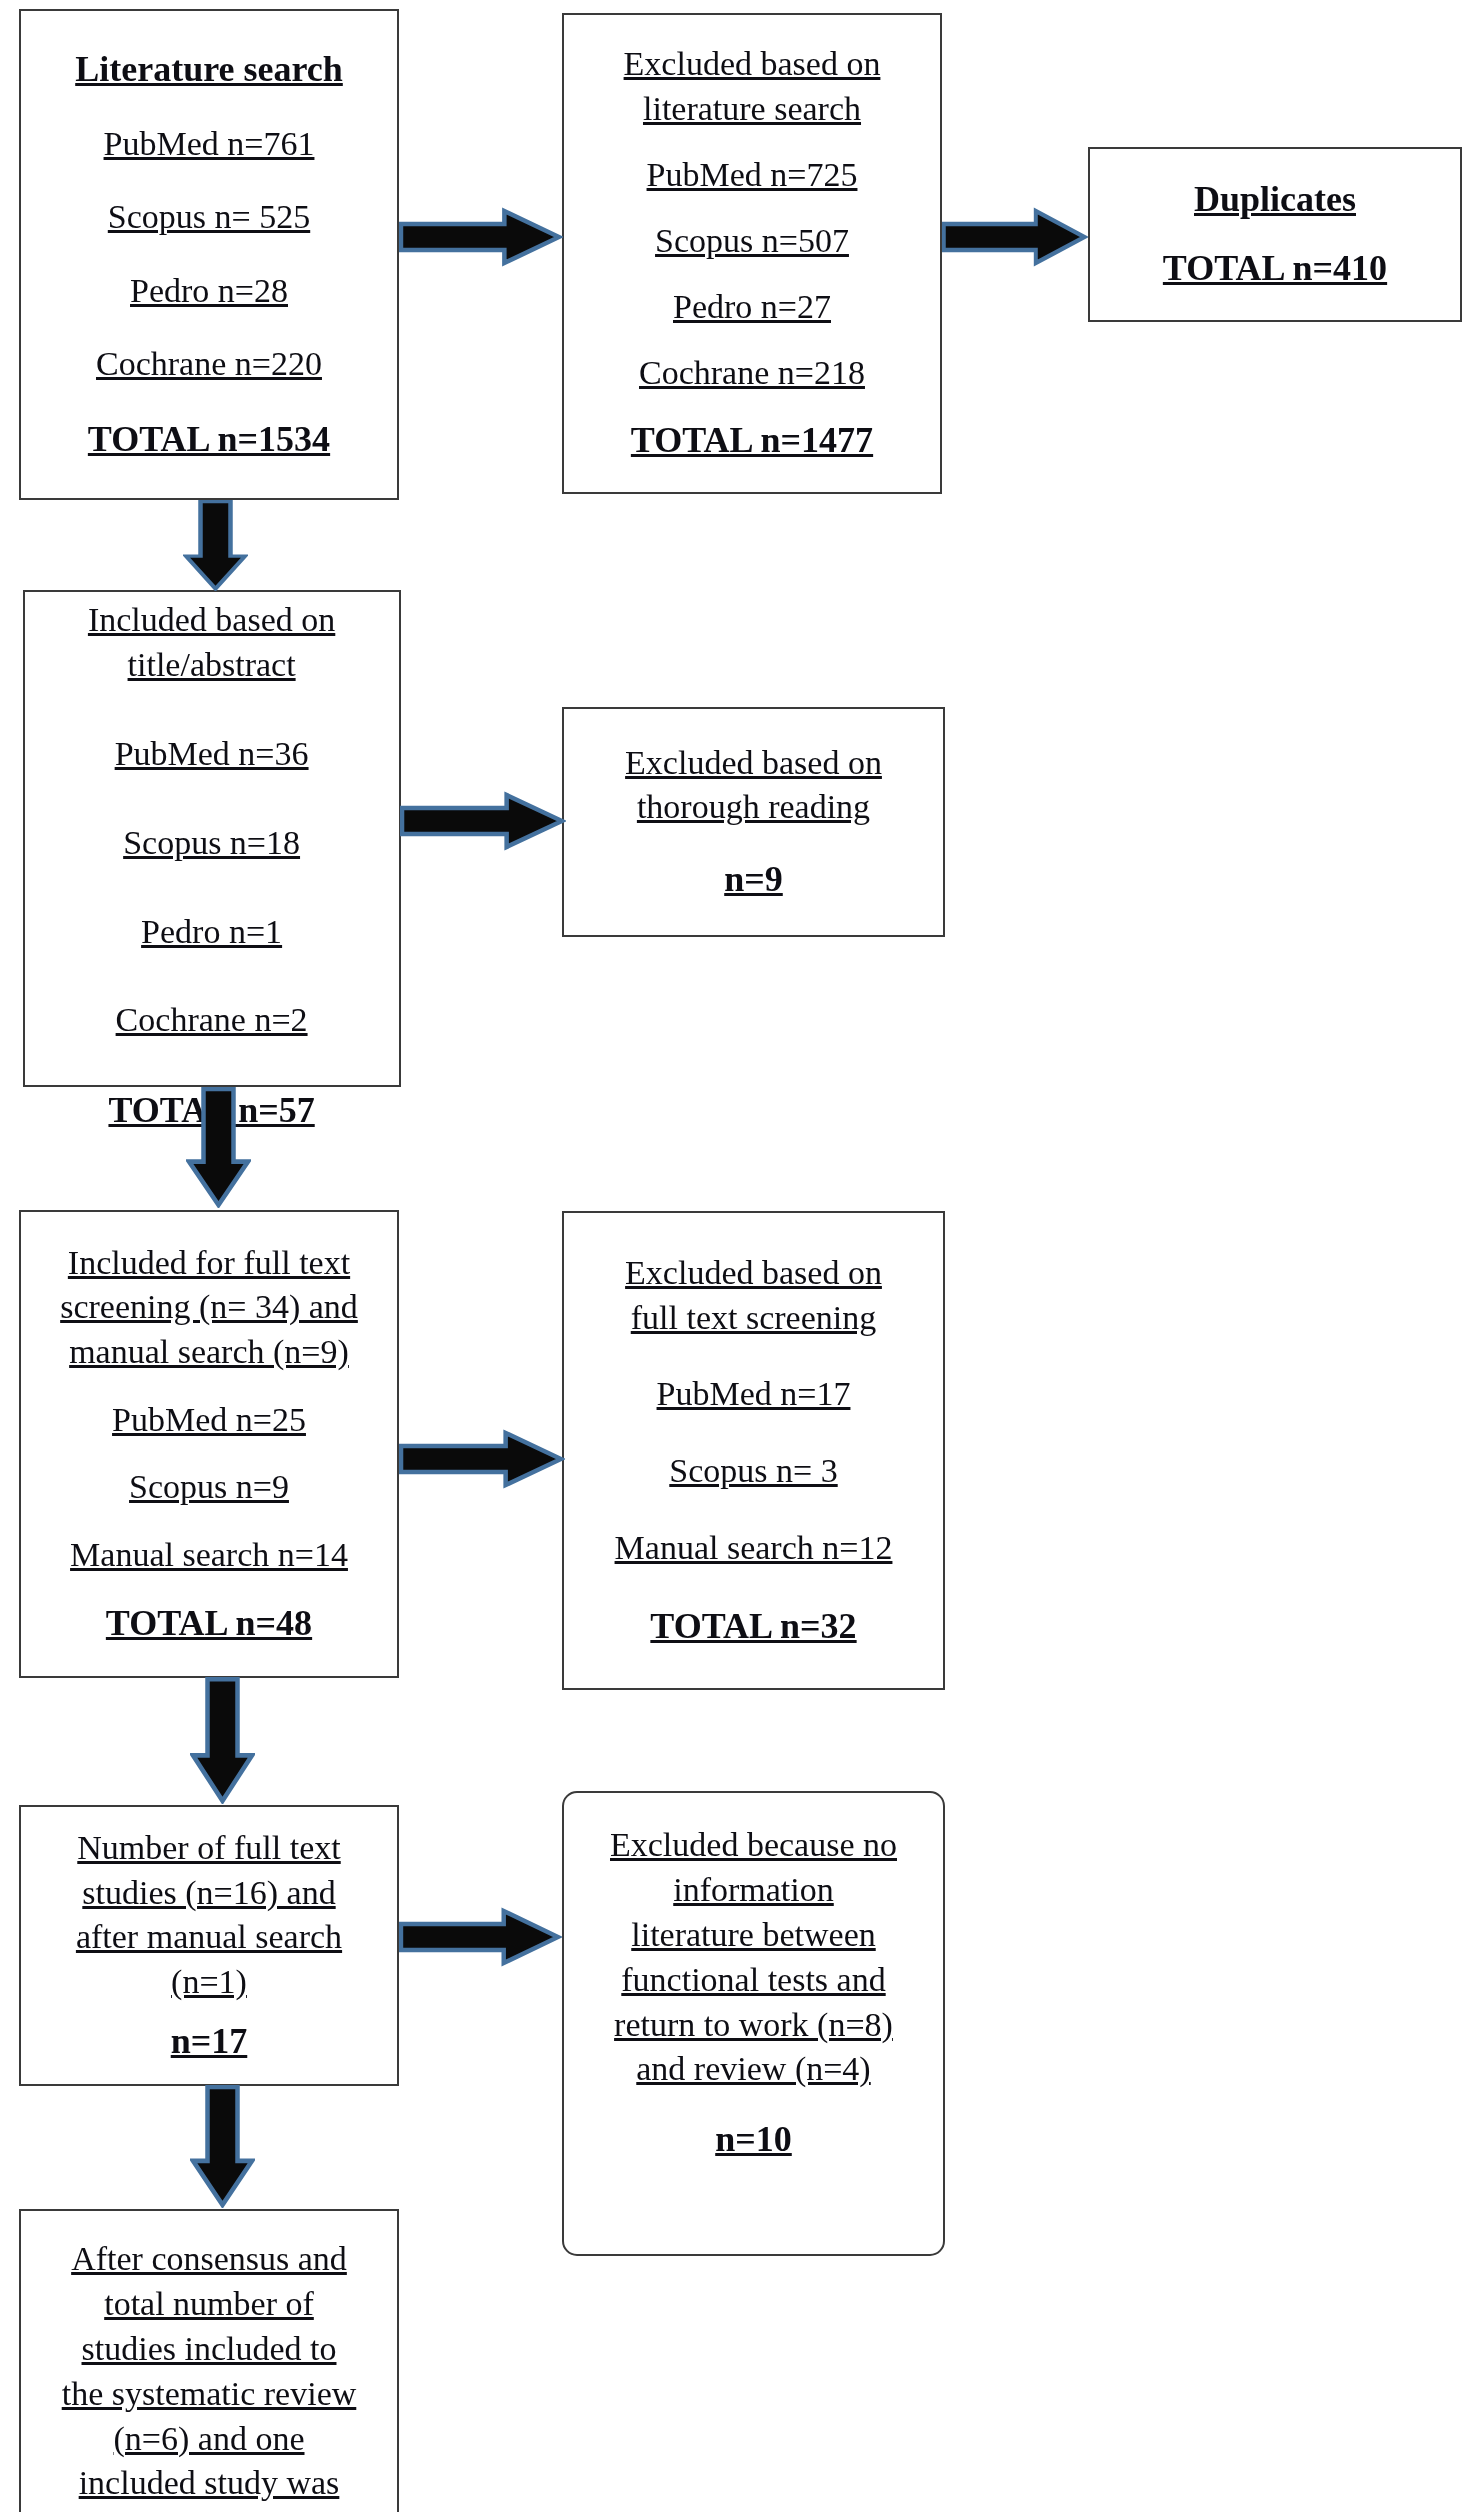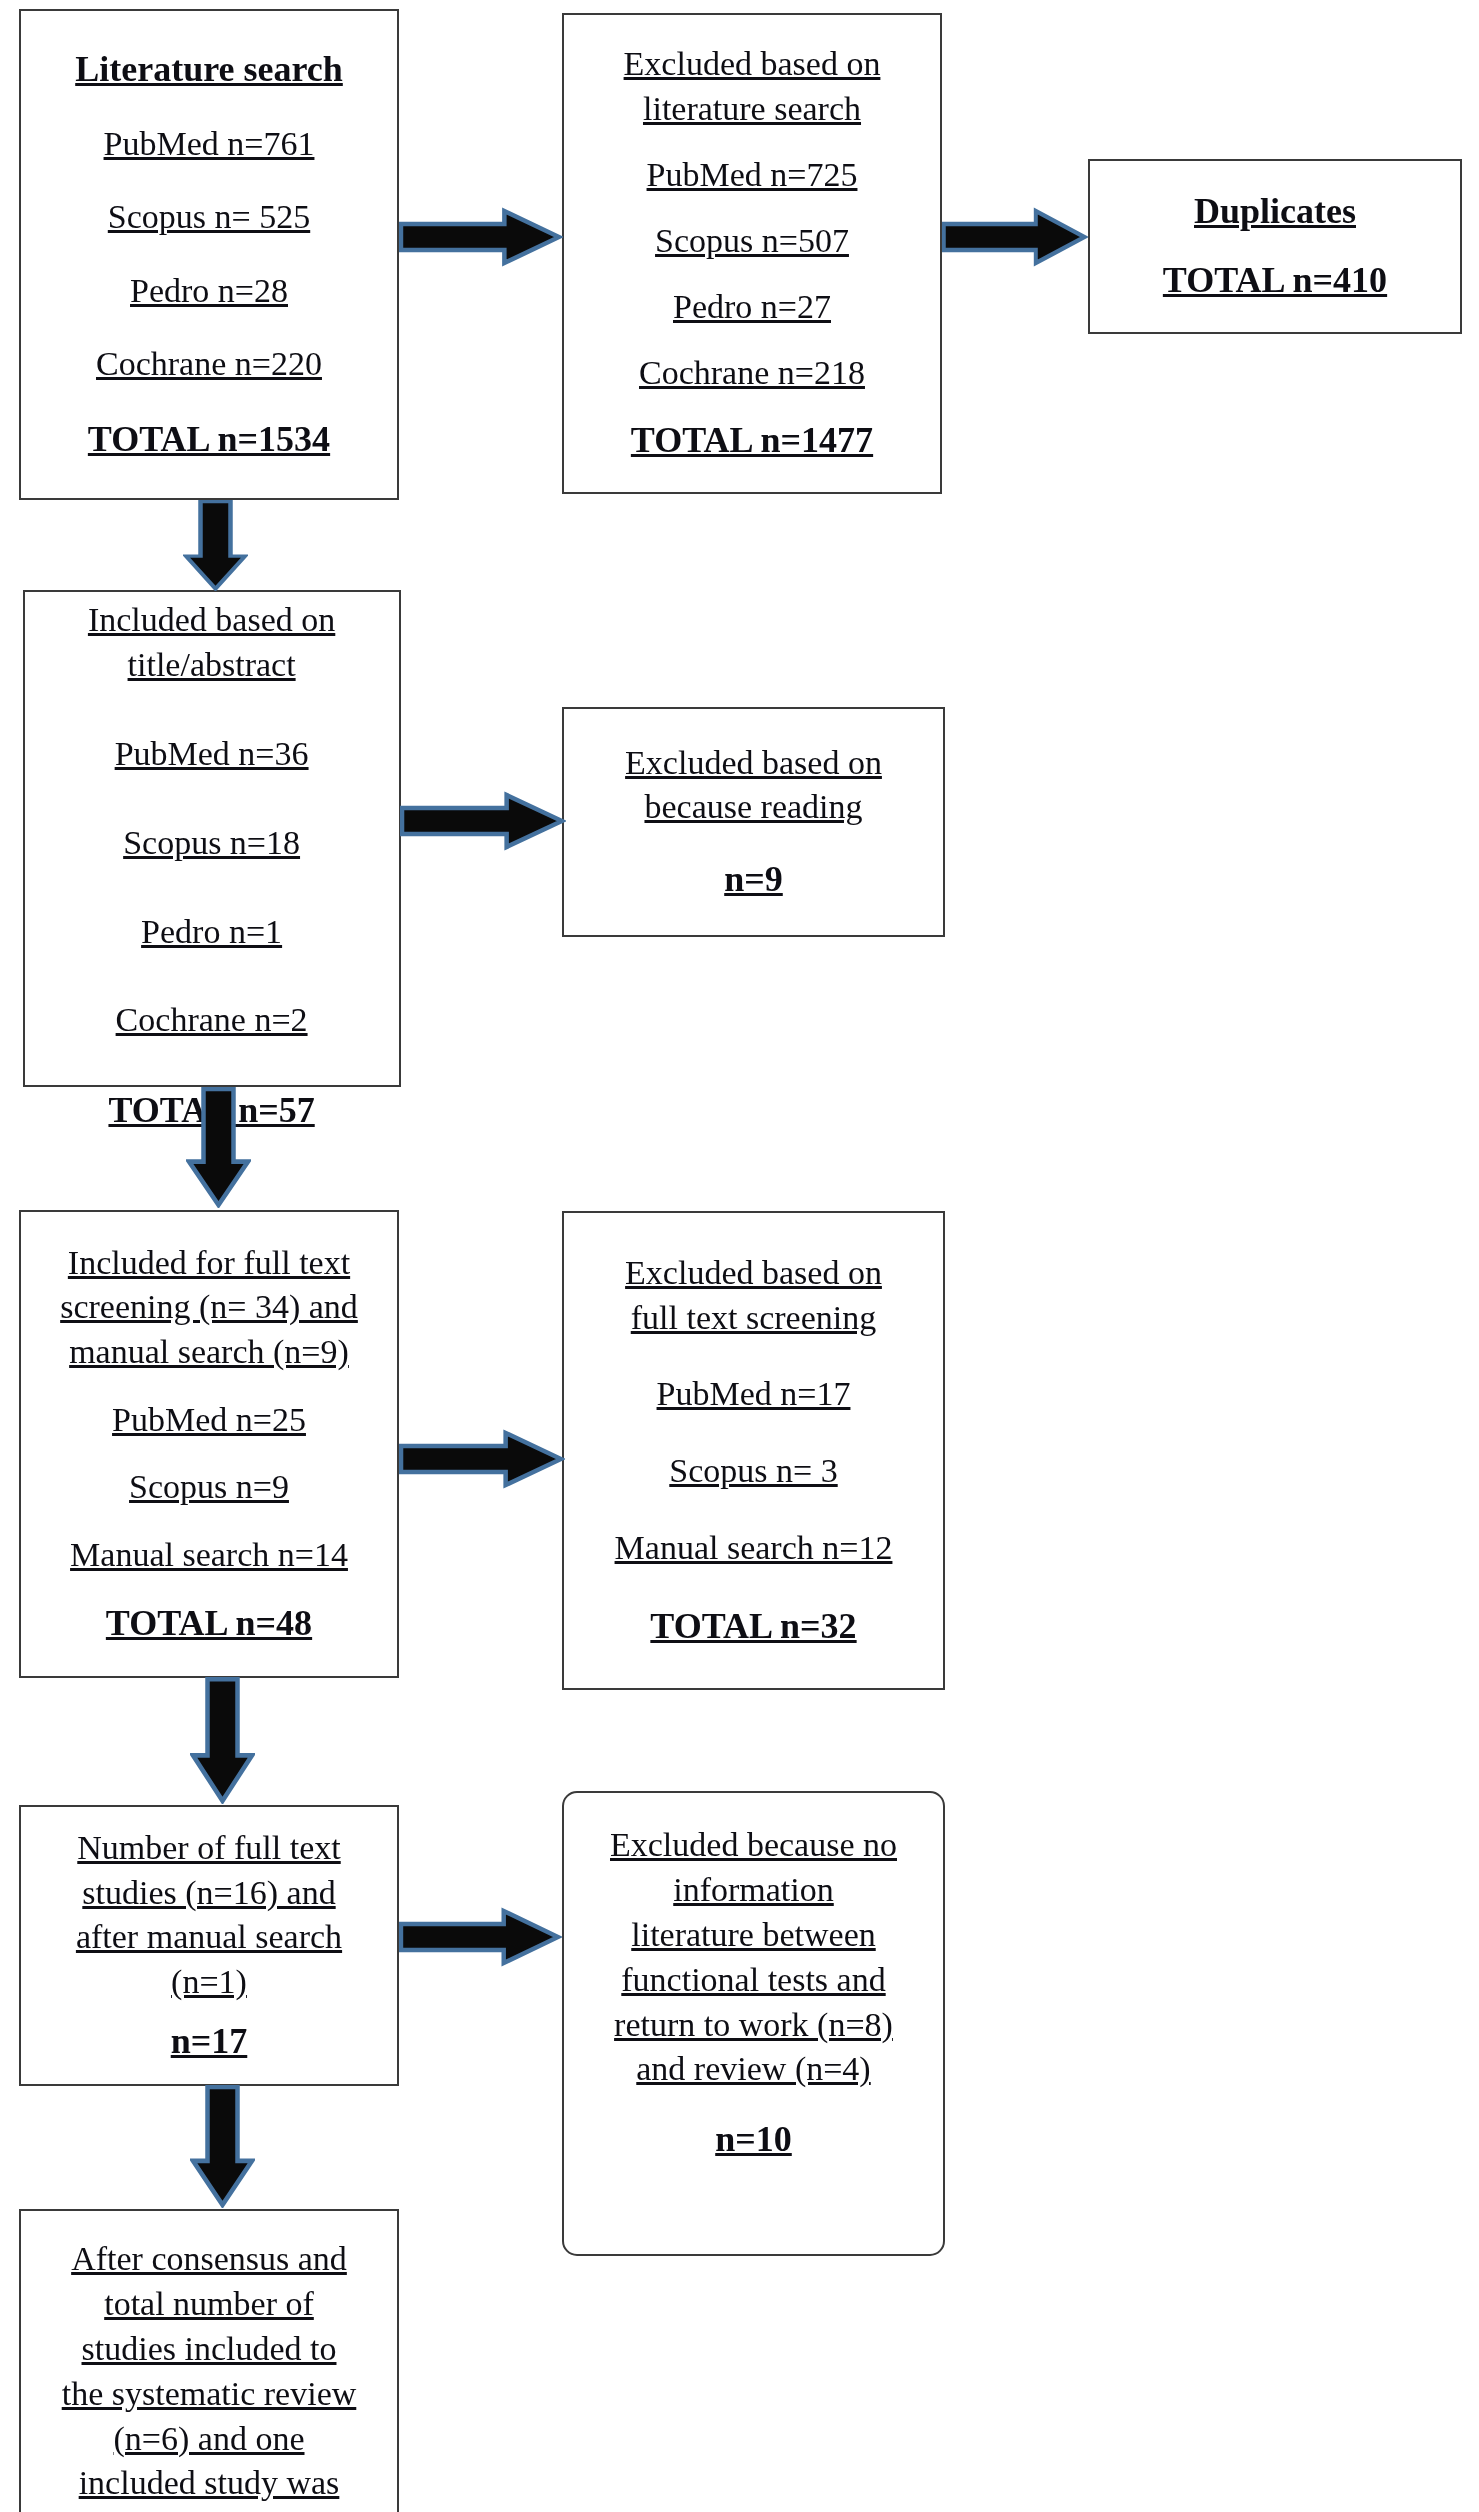--- a/index.html
+++ b/index.html
@@ -28,21 +28,21 @@
   .para{margin:0;}
   .para .ln{white-space:nowrap;line-height:1.32;}
   .para.bold{font-weight:bold;font-size:36px;}
   .box.start{justify-content:flex-start;}
   #box-excluded-no-information{padding-top:30px;gap:24px;}
   #box-consensus-included{padding-top:26px;gap:10px;}
   .arrow{position:absolute;}
   
   #box-literature-search      {left:19px;   top:9px;   width:380px; height:491px;}
   #box-excluded-literature-search{left:562px;top:12.6px; width:380px; height:481px;}
-  #box-duplicates             {left:1088px; top:147px;  width:374px; height:175px;margin-top:12px;}
+  #box-duplicates             {left:1088px; top:147px;  width:374px; height:175px;}
   #box-included-title-abstract{left:22.6px;   top:590px; width:378px; height:497px;gap:44px;}
   #box-excluded-thorough-reading{left:562px;top:707px;width:383px; height:230px;}
   #box-included-full-text     {left:19px;   top:1210px; width:380px; height:468px;}
   #box-excluded-full-text     {left:562px; top:1211px; width:383px; height:479px;}
   #box-full-text-studies      {left:19px;   top:1805px; width:380px; height:281px;}
   #box-excluded-no-information{left:562px; top:1791px; width:383px; height:465px;border-radius:15px;}
   #box-consensus-included     {left:19px;   top:2209px; width:380px; height:461px;}
   
   #arrow-h1{left:399px;  top:207px;  width:164px; height:60px;}
   #arrow-h2{left:942px; top:207px;  width:146px; height:60px;}
@@ -125,21 +125,21 @@
       <div class="para">
         <div class="ln">Cochrane n=2</div>
       </div>
       <div class="para bold">
         <div class="ln">TOTAL n=57</div>
       </div>
     </div>
   <div class="box" id="box-excluded-thorough-reading">
       <div class="para">
         <div class="ln">Excluded based on</div>
-        <div class="ln">because reading</div>
+        <div class="ln">thorough reading</div>
       </div>
       <div class="para bold">
         <div class="ln">n=9</div>
       </div>
     </div>
   <div class="box" id="box-included-full-text">
       <div class="para">
         <div class="ln">Included for full text</div>
         <div class="ln">screening (n= 34) and</div>
         <div class="ln">manual search (n=9)</div>

